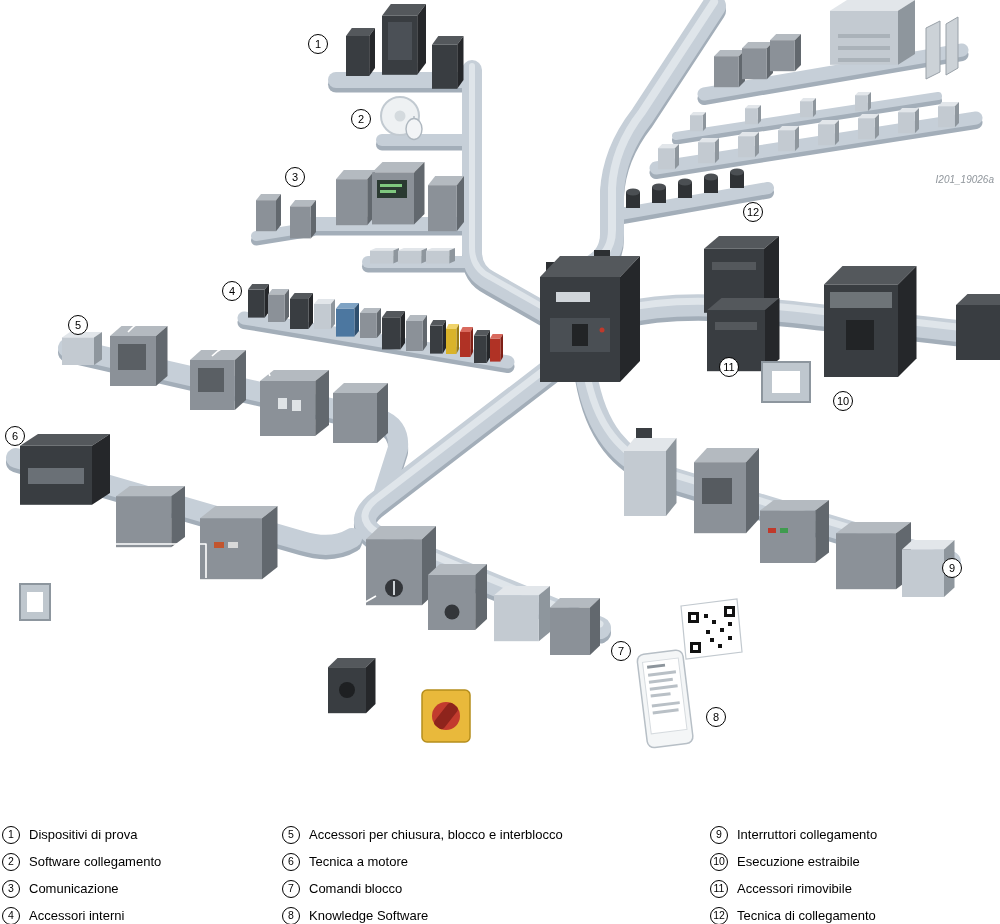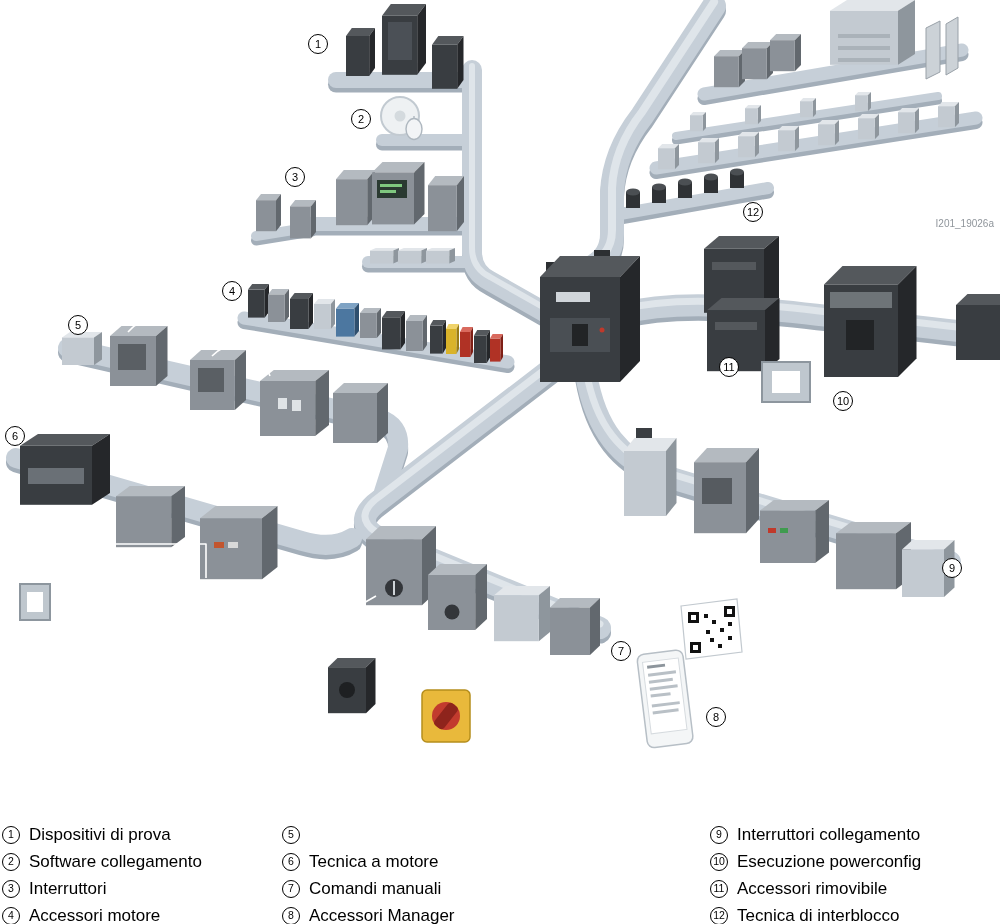--- a/index.html
+++ b/index.html
@@ -18,24 +18,24 @@
     display:flex;align-items:center;justify-content:center;
     font-size:11px;line-height:1;z-index:5;
   }
   .legend-col{position:absolute;top:821px;z-index:5;}
   .legend-row{display:flex;align-items:center;height:27px;gap:9px;}
   .legend-badge{
     flex:0 0 18px;width:18px;height:18px;box-sizing:border-box;
     border:1.2px solid #000;border-radius:50%;background:#fff;color:#000;
     display:flex;align-items:center;justify-content:center;font-size:10.5px;line-height:1;
   }
-  .legend-label{font-size:17px;color:#000;white-space:nowrap;}
+  .legend-label{font-size:13px;color:#000;white-space:nowrap;}
   .watermark{
     position:absolute;left:926px;top:174px;width:68px;text-align:right;
-    font-size:10px;color:#8f959b;z-index:5;margin-top:44px;
+    font-size:10px;font-style:italic;color:#8f959b;z-index:5;
   }
 </style>
 </head>
 <body>
 
 <svg width="1000" height="818" viewBox="0 0 1000 818">
   <defs>
 
     <g id="box-dark">
       <polygon points="0,10 10,0 50,0 40,10" fill="#54585c"></polygon>
@@ -353,56 +353,57 @@
   <div class="legend-row">
     <span class="legend-badge">1</span>
     <span class="legend-label">Dispositivi di prova</span>
   </div>
   <div class="legend-row">
     <span class="legend-badge">2</span>
     <span class="legend-label">Software collegamento</span>
   </div>
   <div class="legend-row">
     <span class="legend-badge">3</span>
-    <span class="legend-label">Interruttori</span>
+    <span class="legend-label">Comunicazione</span>
   </div>
   <div class="legend-row">
     <span class="legend-badge">4</span>
-    <span class="legend-label">Accessori motore</span>
+    <span class="legend-label">Accessori interni</span>
   </div>
 </div>
 
 <div class="legend-col" style="left:282px;">
   <div class="legend-row">
     <span class="legend-badge">5</span>
+    <span class="legend-label">Accessori per chiusura, blocco e interblocco</span>
   </div>
   <div class="legend-row">
     <span class="legend-badge">6</span>
     <span class="legend-label">Tecnica a motore</span>
   </div>
   <div class="legend-row">
     <span class="legend-badge">7</span>
-    <span class="legend-label">Comandi manuali</span>
+    <span class="legend-label">Comandi blocco</span>
   </div>
   <div class="legend-row">
     <span class="legend-badge">8</span>
-    <span class="legend-label">Accessori Manager</span>
+    <span class="legend-label">Knowledge Software</span>
   </div>
 </div>
 
 <div class="legend-col" style="left:710px;">
   <div class="legend-row">
     <span class="legend-badge">9</span>
     <span class="legend-label">Interruttori collegamento</span>
   </div>
   <div class="legend-row">
     <span class="legend-badge">10</span>
-    <span class="legend-label">Esecuzione powerconfig</span>
+    <span class="legend-label">Esecuzione estraibile</span>
   </div>
   <div class="legend-row">
     <span class="legend-badge">11</span>
     <span class="legend-label">Accessori rimovibile</span>
   </div>
   <div class="legend-row">
     <span class="legend-badge">12</span>
-    <span class="legend-label">Tecnica di interblocco</span>
+    <span class="legend-label">Tecnica di collegamento</span>
   </div>
 </div>
 
 </body></html>

